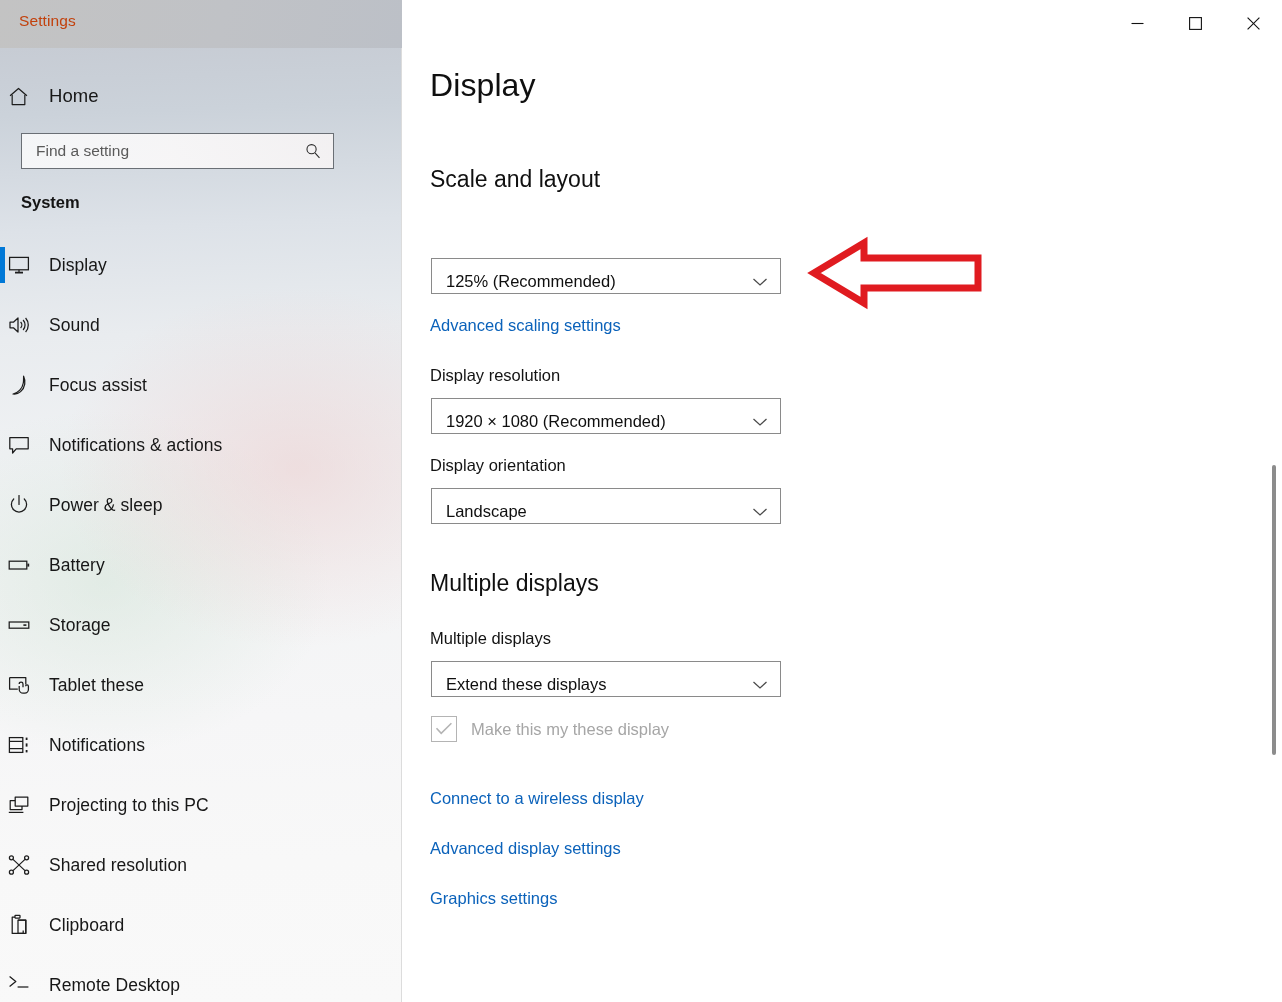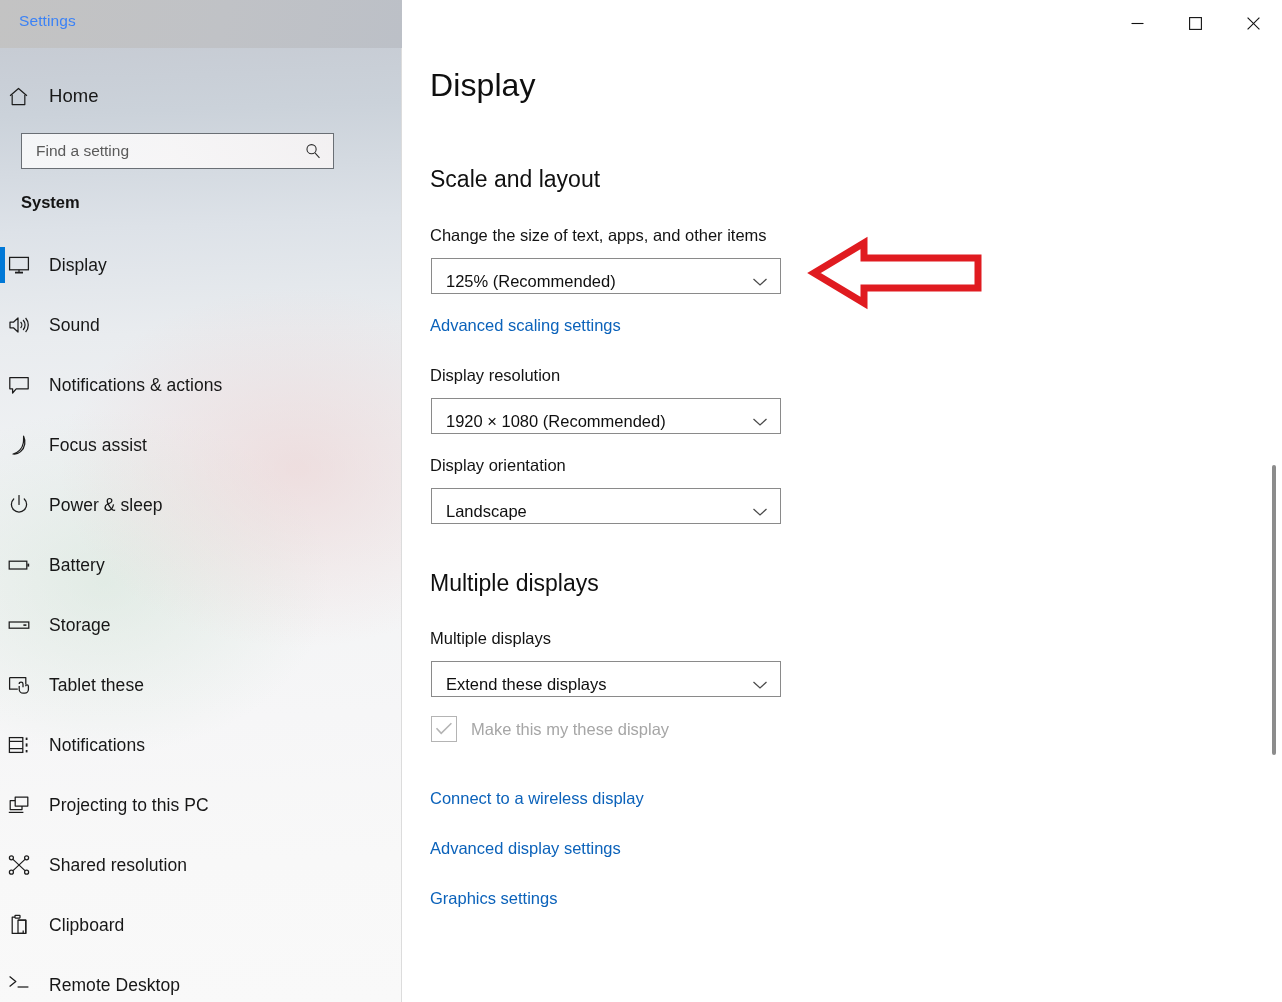--- a/index.html
+++ b/index.html
@@ -40,21 +40,21 @@
     top: 0; left: 402px;
     width: 880px;
     height: 48px;
     background: #ffffff;
   }
   #title-text {
     position: absolute;
     left: 19px;
     top: 12px;
     font-size: 15.5px;
-    color: #3b82f6;
+    color: #c2410c;
     letter-spacing: .1px;
   }
   .wbtn {
     position: absolute;
     top: 0;
     width: 58px;
     height: 47px;
     display: flex;
     align-items: center;
     justify-content: center;
@@ -385,32 +385,32 @@
               <path d="M13.6 9.0a4.3 4.3 0 0 1 0 6.0"></path>
               <path d="M16.1 7.0a7.4 7.4 0 0 1 0 10.0"></path>
               <path d="M18.6 5.0a10.5 10.5 0 0 1 0 14.0"></path>
             </svg>
           </span>
           <span class="lbl">Sound</span>
         </div>
         <div class="nav-row">
           <span class="ico">
             <svg width="24" height="24" viewBox="0 0 24 24" fill="none" stroke="#1c1c1c" stroke-width="1.25" stroke-linejoin="round">
+              <path d="M16.6 3.2c2.2 4.6 1.8 11.2-3.0 15.4-2.4 2.1-5.3 2.8-7.6 2.4 5.2-1.0 9.4-5.6 10.3-11.0.4-2.4.3-4.7.3-6.8z"></path>
+            </svg>
+          </span>
+          <span class="lbl">Focus assist</span>
+        </div>
+        <div class="nav-row">
+          <span class="ico">
+            <svg width="24" height="24" viewBox="0 0 24 24" fill="none" stroke="#1c1c1c" stroke-width="1.25" stroke-linejoin="round">
               <path d="M2.8 4.6h18.4v11.2H9.2L5.6 20.0v-4.2H2.8z"></path>
             </svg>
           </span>
           <span class="lbl">Notifications &amp; actions</span>
-        </div>
-        <div class="nav-row">
-          <span class="ico">
-            <svg width="24" height="24" viewBox="0 0 24 24" fill="none" stroke="#1c1c1c" stroke-width="1.25" stroke-linejoin="round">
-              <path d="M16.6 3.2c2.2 4.6 1.8 11.2-3.0 15.4-2.4 2.1-5.3 2.8-7.6 2.4 5.2-1.0 9.4-5.6 10.3-11.0.4-2.4.3-4.7.3-6.8z"></path>
-            </svg>
-          </span>
-          <span class="lbl">Focus assist</span>
         </div>
         <div class="nav-row">
           <span class="ico">
             <svg width="24" height="24" viewBox="0 0 24 24" fill="none" stroke="#1c1c1c" stroke-width="1.25" stroke-linecap="round">
               <path d="M6.7 6.0a7.6 7.6 0 1 0 10.6 0"></path>
               <line x1="12" y1="2.6" x2="12" y2="11.4"></line>
             </svg>
           </span>
           <span class="lbl">Power &amp; sleep</span>
         </div>
@@ -502,21 +502,20 @@
       </div>
   </div>
   <div id="sidebar-divider"></div>
 
   <div id="main">
 
     <h1 id="page-title">Display</h1>
 
     <h2 class="section-head" style="top:118px">Scale and layout</h2>
 
-    <div class="field-label" style="top:178px">Change the size of text, apps, and other items</div>
 
     <div class="combo" style="top:210px">
       <span class="val">125% (Recommended)</span>
       <span class="chev">
         <svg width="16" height="10" viewBox="0 0 16 10" fill="none" stroke="#4a4a4a" stroke-width="1.25">
           <path d="M1.5 2L8 8L14.5 2"></path>
         </svg>
       </span>
     </div>
 

